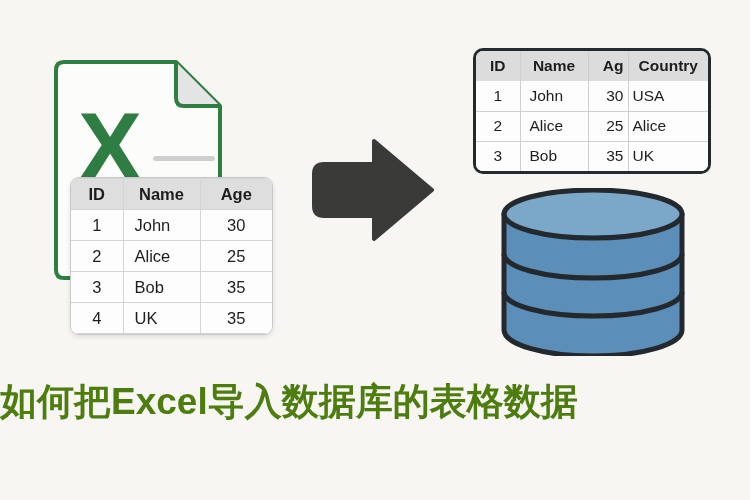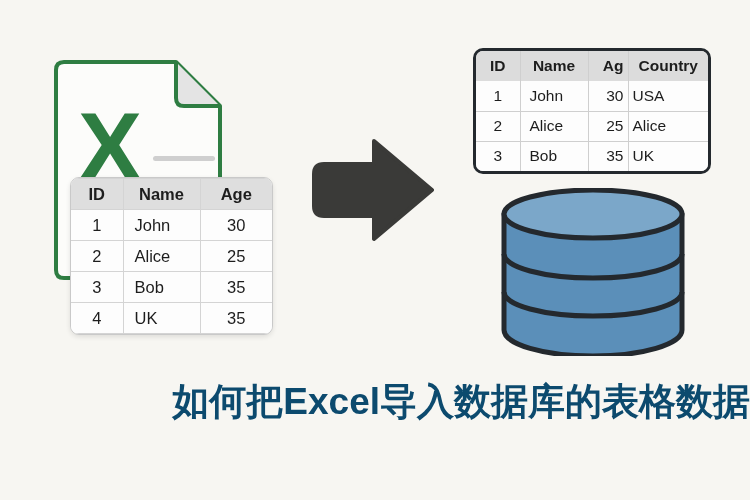--- a/index.html
+++ b/index.html
@@ -133,24 +133,24 @@
     height: 168px;
   }
   #db-cylinder svg { display: block; }
 
   
   #caption {
     position: absolute;
     left: 0;
     top: 378px;
     width: 750px;
-    text-align: right;
+    text-align: left;
     font-size: 37px;
     font-weight: bold;
-    color: #0c4a6e;
+    color: #4d7c0f;
     letter-spacing: 0px;
     line-height: 48px;
     white-space: nowrap;
     font-family: "Liberation Sans", "DejaVu Sans", sans-serif;
   }
 </style>
 </head>
 <body>
 
 <div id="stage">

